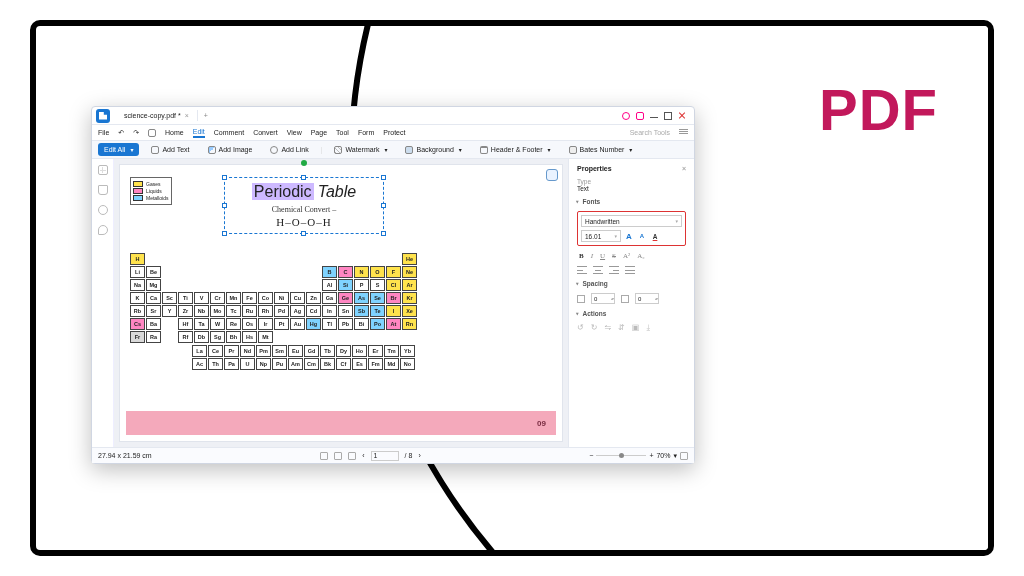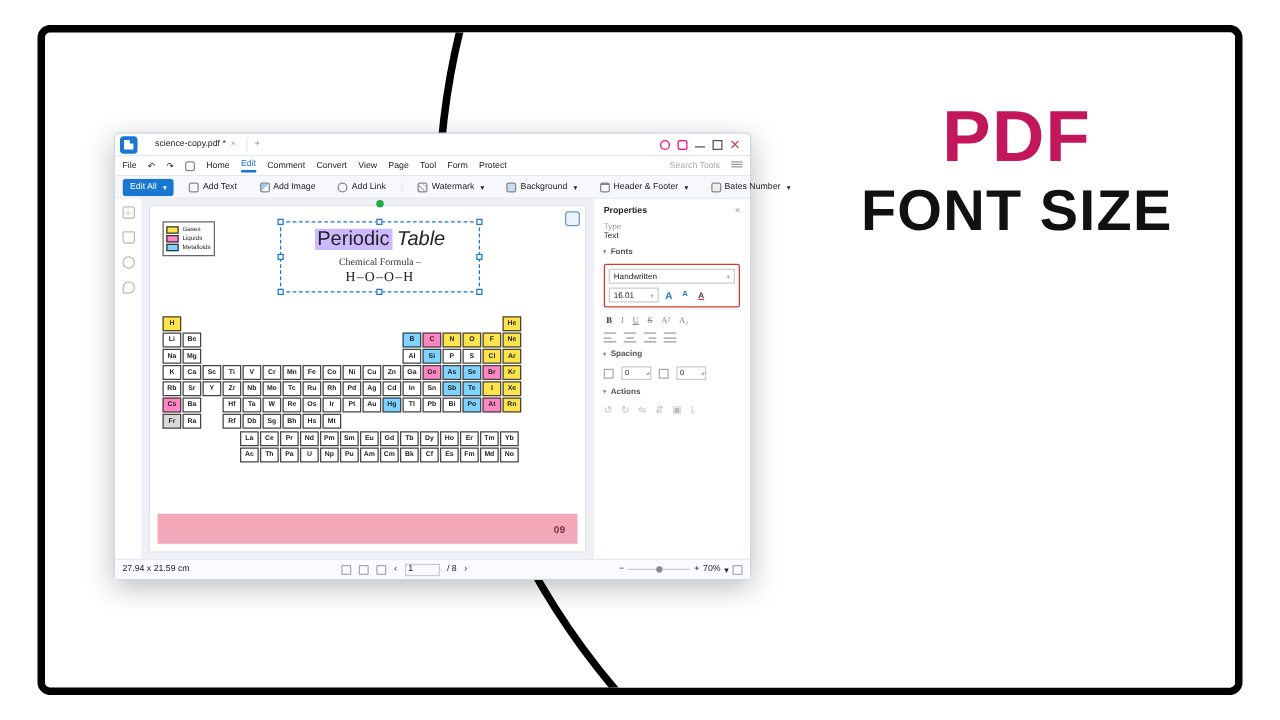--- a/index.html
+++ b/index.html
@@ -8,21 +8,21 @@
   .frame { position:absolute; left:30px; top:20px; width:964px; height:536px; border:6px solid #000; border-radius:10px; background:#fff; overflow:hidden; }
 
   
   .arc { position:absolute; right:-560px; top:-460px; width:1200px; height:1200px; background:#fff; border:6px solid #000; border-radius:50%; }
   .headline { position:absolute; right:50px; top:55px; display:flex; flex-direction:column; align-items:center; font-weight:900; font-family: Impact, "Arial Black", sans-serif; letter-spacing:1px; text-transform:uppercase; line-height:1; }
   .h-pdf { color:#c2185b; font-size:58px; }
   .h-inc { color:#111; font-size:58px; margin-top:4px; }
   .h-fs { color:#111; font-size:46px; margin-top:6px; }
 
   
-  .app { position:absolute; left:55px; top:80px; width:510px; height:358px; background:#fff; border:1px solid #d0d6e2; border-radius:4px; box-shadow: 0 6px 22px rgba(0,0,0,0.25); font-size:7px; color:#222; display:flex; flex-direction:column; }
+  .app { position:absolute; left:55px; top:80px; width:604px; height:358px; background:#fff; border:1px solid #d0d6e2; border-radius:4px; box-shadow: 0 6px 22px rgba(0,0,0,0.25); font-size:7px; color:#222; display:flex; flex-direction:column; }
 
   .titlebar { height:18px; display:flex; align-items:center; padding:0 4px; border-bottom:1px solid #e4e8f0; }
   .logo { width:14px; height:14px; background:#1976d2; border-radius:3px; position:relative; margin-right:6px; }
   .logo::after { content:""; position:absolute; left:3px; top:3px; width:8px; height:8px; background:#fff; clip-path: polygon(0 0,60% 0,60% 40%,100% 40%,100% 100%,0 100%); }
   .tab { display:flex; align-items:center; gap:4px; padding:2px 8px; border-right:1px solid #e4e8f0; }
   .tab-x { color:#999; }
   .tab-plus { padding:0 6px; color:#888; }
   .titlebar-sp { flex:1; }
   .win-ic { display:flex; gap:6px; align-items:center; padding-right:4px; }
   .wi { width:8px; height:8px; display:inline-block; }
@@ -134,21 +134,20 @@
   
   .pt-title .plain { font-style:italic; }
 </style>
 </head>
 <body>
 
 <div class="frame">
   <div class="arc"></div>
   <div class="headline">
     <div class="h-pdf">PDF</div>
-    <div class="h-fs">Font Size</div>
   </div>
 
   <div class="app">
 
     <div class="titlebar">
       <span class="logo"></span>
       <div class="tab">
         <span>science-copy.pdf *</span>
         <span class="tab-x">×</span>
       </div>
@@ -253,21 +252,21 @@
               <i class="tl"></i>
                 <i class="tm"></i>
                 <i class="tr"></i>
                 <i class="ml"></i>
                 <i class="mr"></i>
                 <i class="bl"></i>
                 <i class="bm"></i>
                 <i class="br"></i>
             </div>
             <div class="pt-title"><span class="hl">Periodic</span> <span class="plain">Table</span></div>
-            <div class="pt-sub">Chemical Formula –</div>
+            <div class="pt-sub">Chemical Convert –</div>
             <div class="pt-formula">H–O–O–H</div>
           </div>
 
           <div class="ptab" id="ptab">
               <div class="c y">H</div>
               <div class="c sp"></div>
               <div class="c sp"></div>
               <div class="c sp"></div>
               <div class="c sp"></div>
               <div class="c sp"></div>

